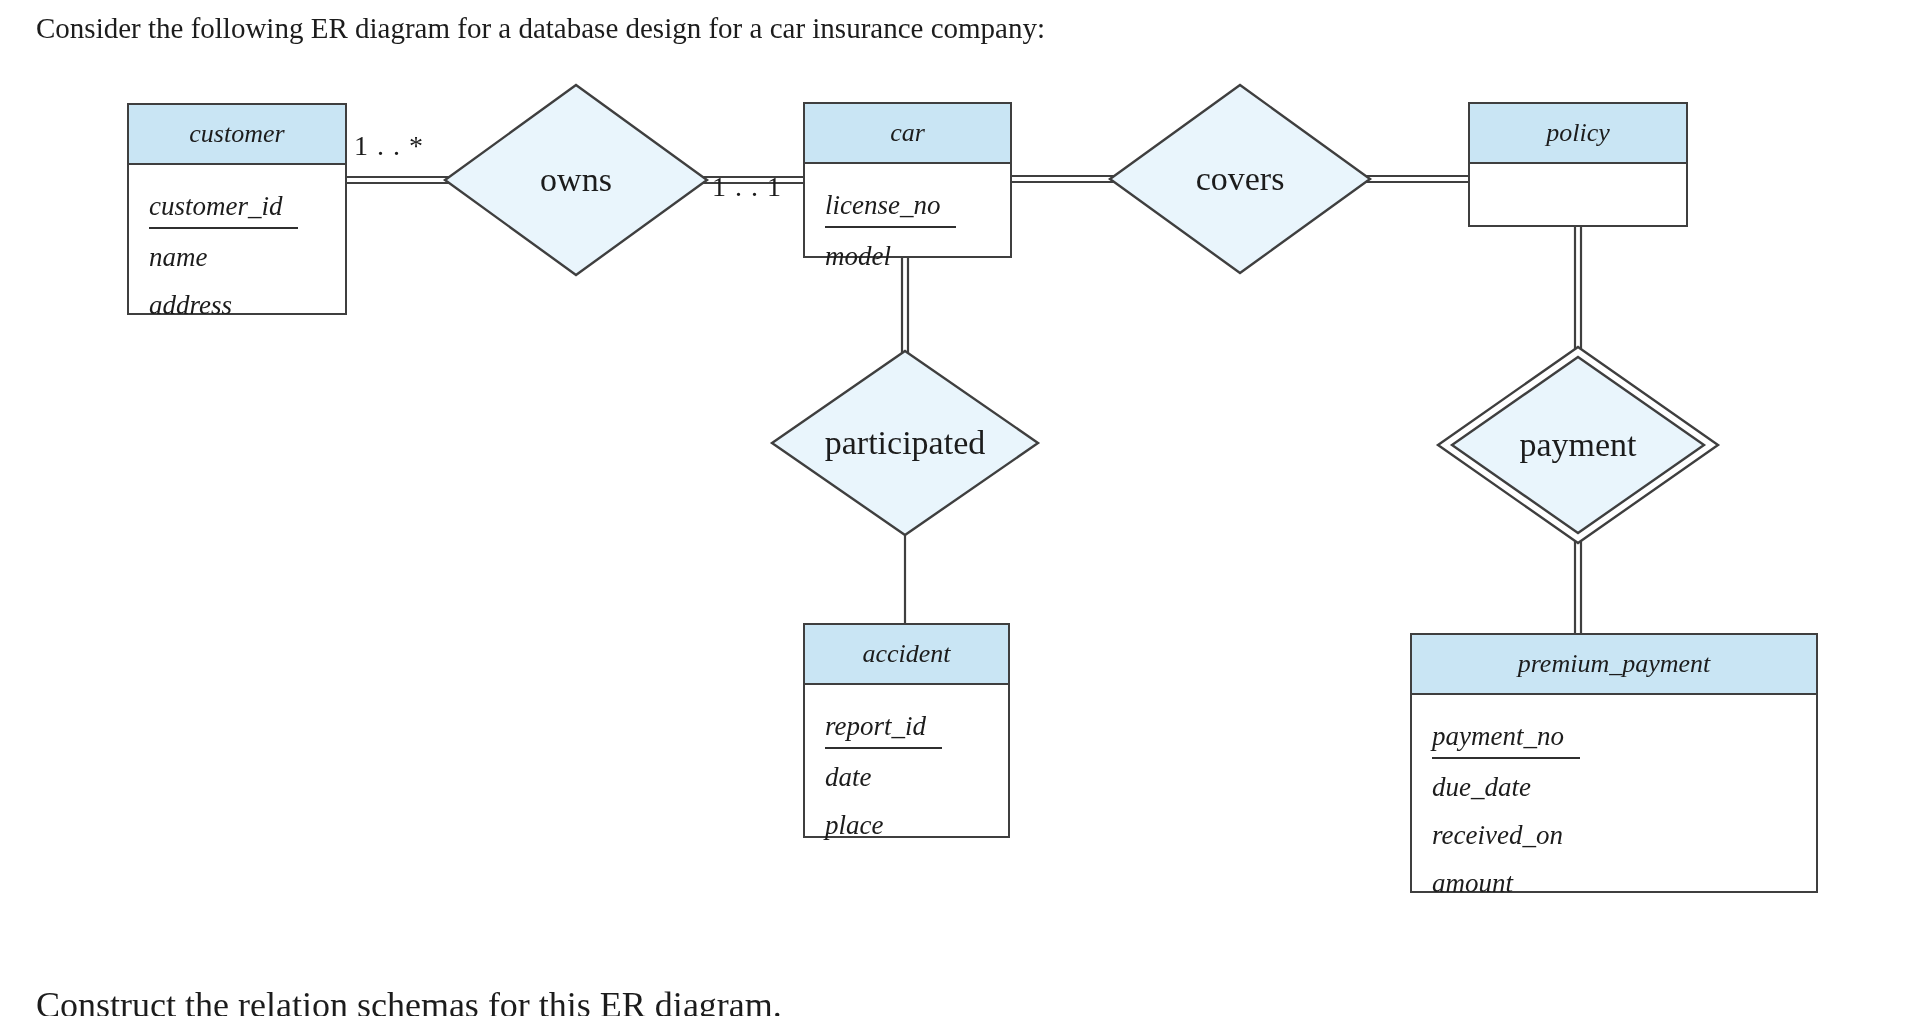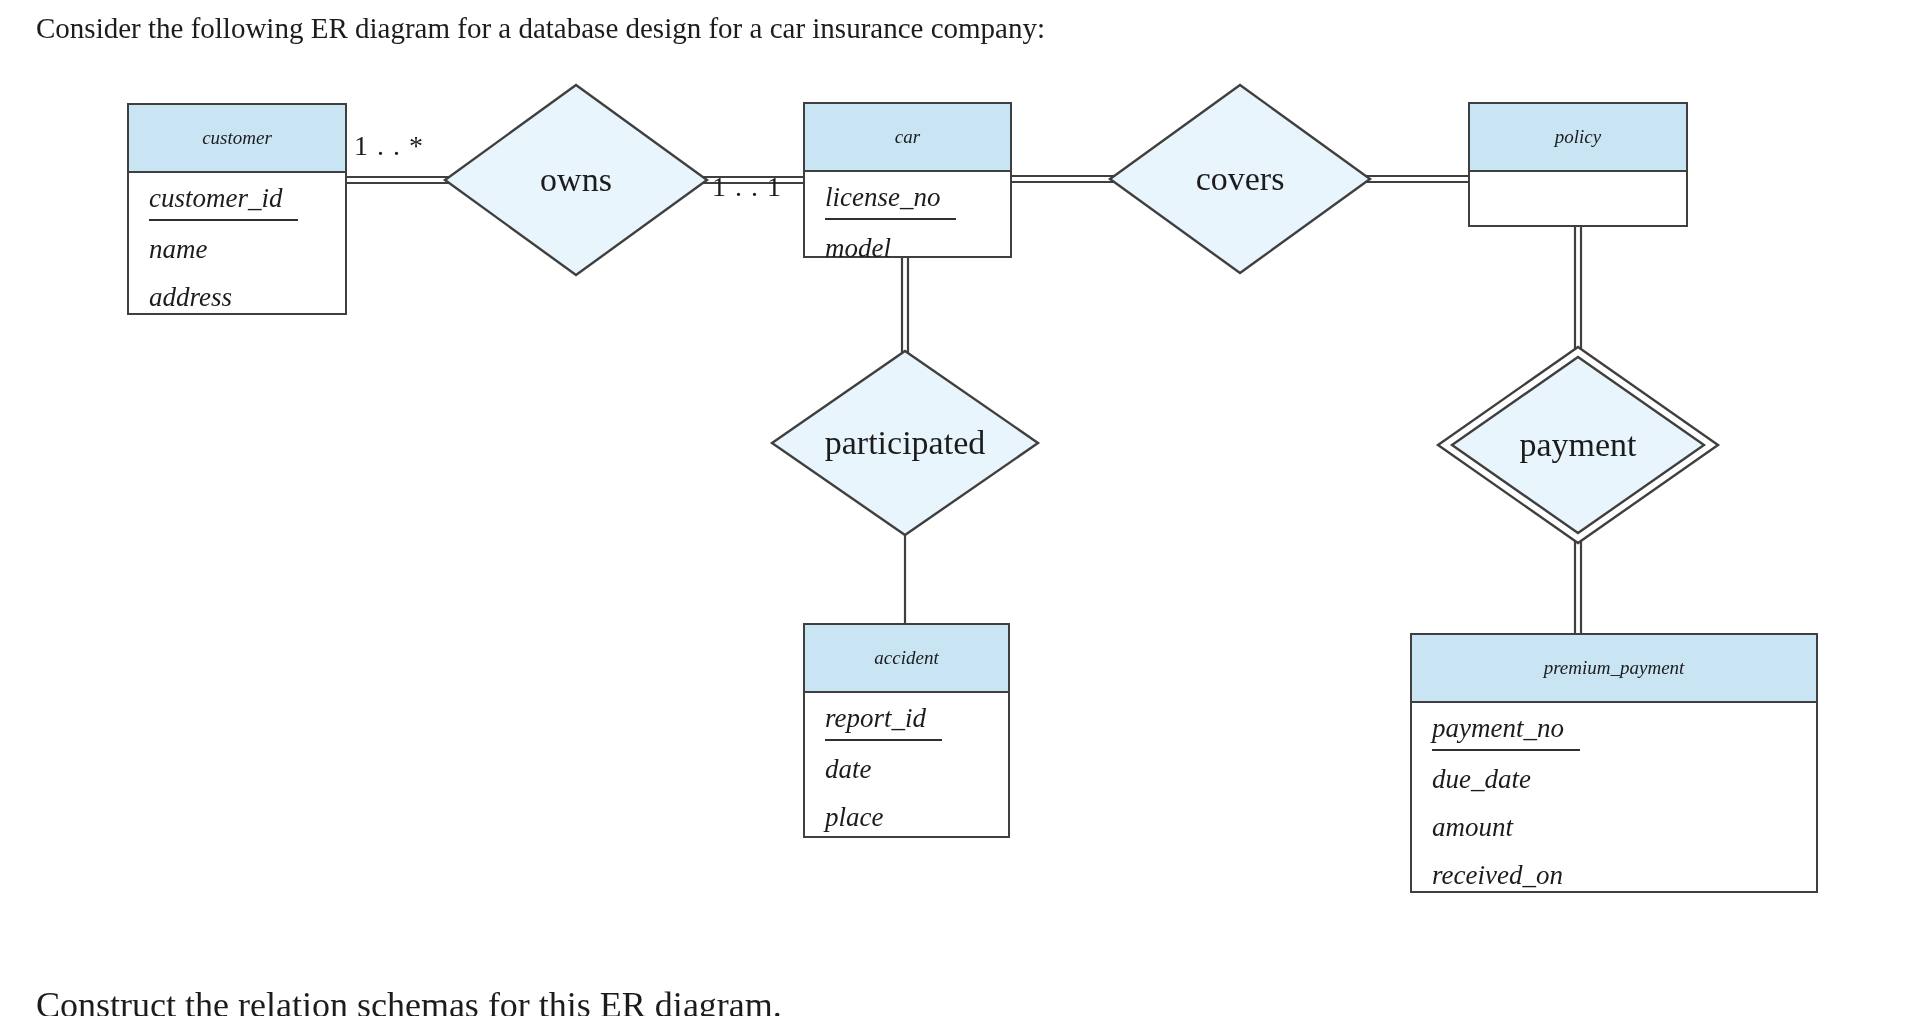--- a/index.html
+++ b/index.html
@@ -25,27 +25,27 @@
   svg.wires { position: absolute; left: 0; top: 0; }
   svg.wires line { stroke: var(--border); stroke-width: 2.2px; }
   svg.wires polygon { stroke: var(--border); stroke-width: 2.4px; fill: var(--diamond-fill); }
   svg.wires polygon.outer-ring { fill: #ffffff; }
 
   .entity {
     position: absolute; background: #ffffff;
     border: 2.5px solid var(--border); box-sizing: border-box;
   }
   .entity .hdr {
-    height: 68px; box-sizing: border-box;
+    height: 60px; box-sizing: border-box;
     background: var(--entity-header-fill);
     border-bottom: 2.5px solid var(--border);
     display: flex; align-items: center; justify-content: center;
-    font-style: italic; font-size: 19px;
+    font-style: italic; font-size: 26px;
   }
-  .entity .attrs { padding: 5px 0 0 20px; }
+  .entity .attrs { padding: 21px 0 0 20px; }
   .entity .attr {
     height: 48px; display: flex; align-items: center;
     font-style: italic; font-size: 27px; white-space: nowrap;
   }
   .entity .attr span { padding-bottom: 2px; }
   .entity .attr.key span {
     border-bottom: 2.5px solid #2f2f2f;
     padding-right: 16px; padding-bottom: 5px;
   }
 
@@ -167,24 +167,24 @@
   <div class="entity e-premium">
     <div class="hdr">premium_payment</div>
     <div class="attrs">
       <div class="attr key">
           <span>payment_no</span>
         </div>
       <div class="attr">
           <span>due_date</span>
         </div>
       <div class="attr">
-          <span>amount</span>
+          <span>received_on</span>
         </div>
       <div class="attr">
-          <span>received_on</span>
+          <span>amount</span>
         </div>
     </div>
   </div>
 
   <div class="rel-label rl-owns">owns</div>
   <div class="rel-label rl-covers">covers</div>
   <div class="rel-label rl-participated">participated</div>
   <div class="rel-label rl-payment">payment</div>
 
   <div class="card-label cl-1">1 . . *</div>

